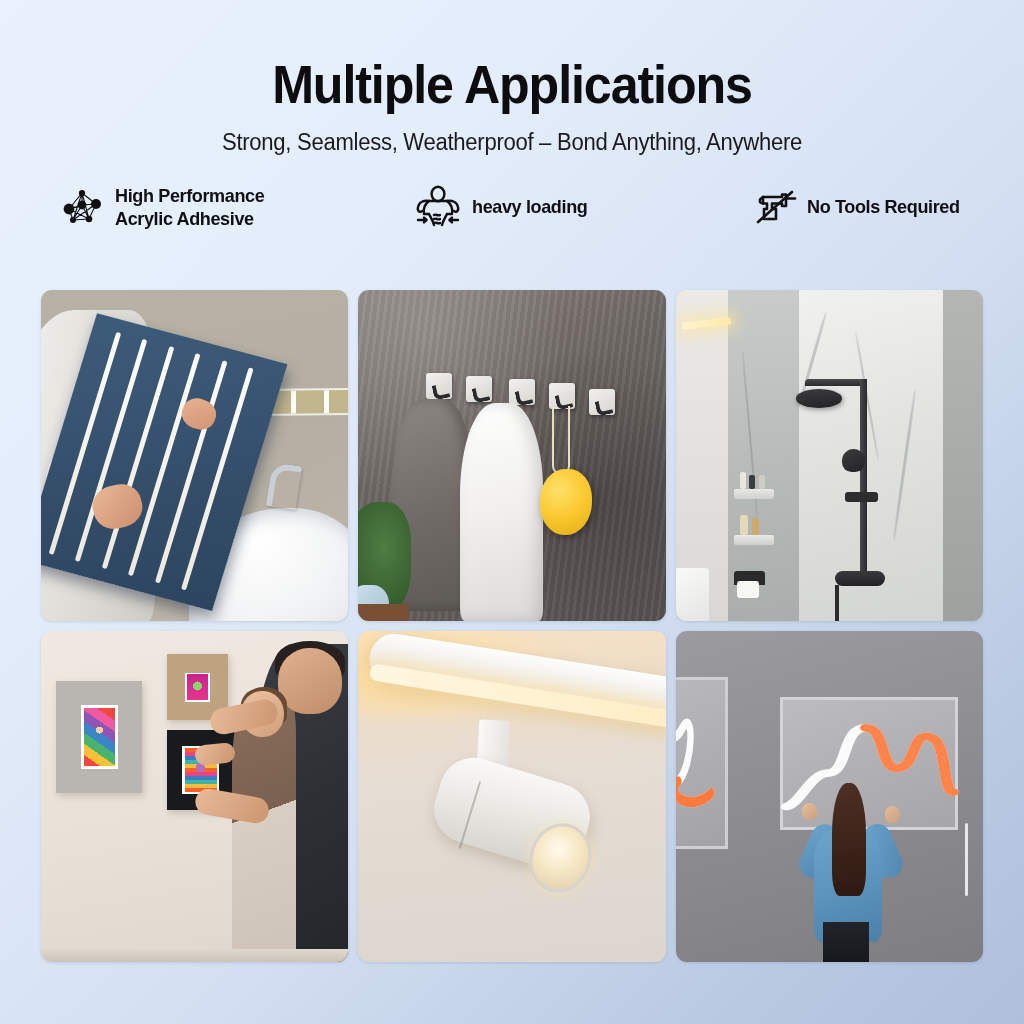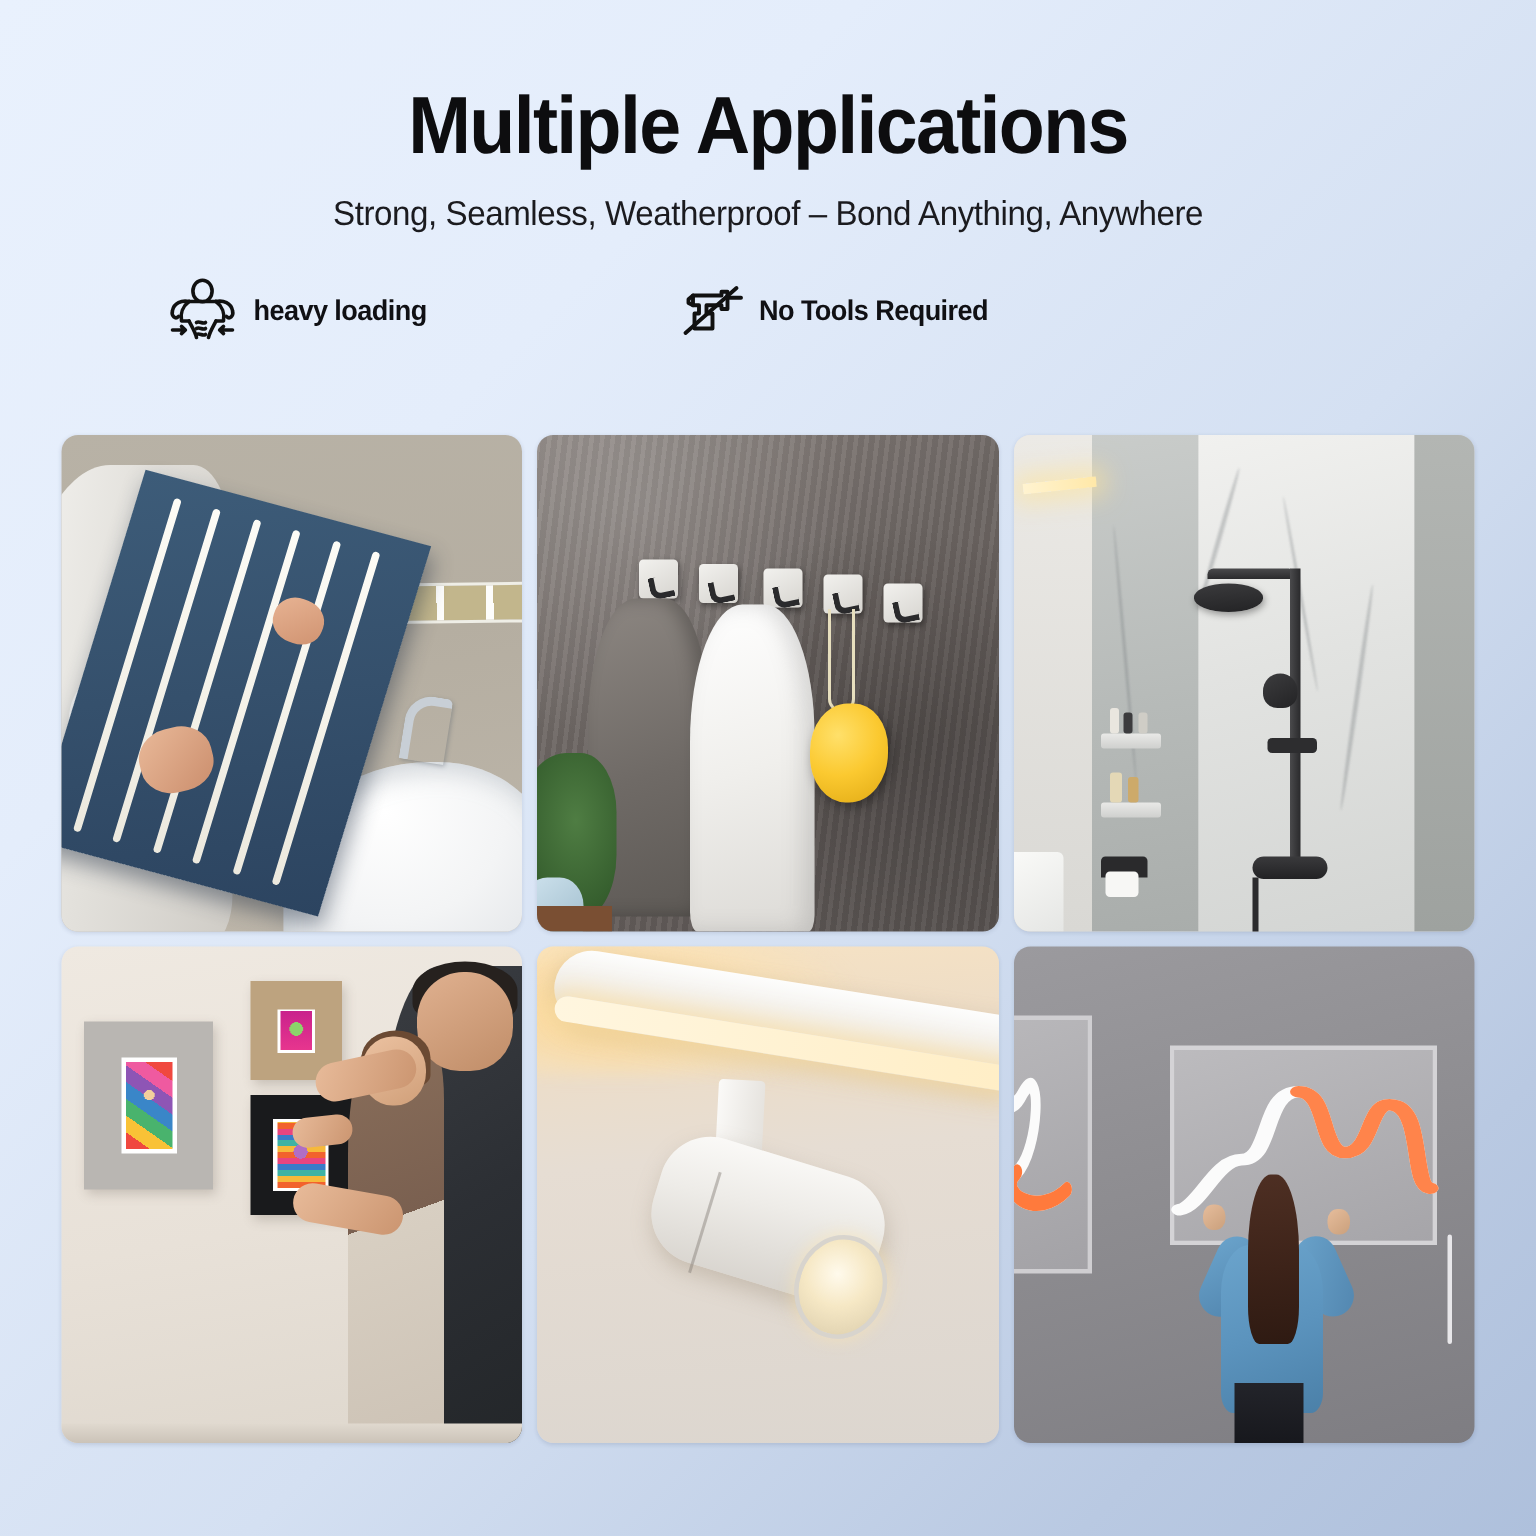--- a/index.html
+++ b/index.html
@@ -397,20 +397,39 @@
 </head>
 <body>
 
 <div class="header">
   <div class="title">Multiple Applications</div>
   <div class="subtitle">Strong, Seamless, Weatherproof – Bond Anything, Anywhere</div>
 </div>
 
 <div class="badges">
 
+  <div class="badge badge-0">
+    <span class="badge-ico">
+      <svg width="46" height="42" viewBox="0 0 46 42">
+        <g stroke="#111" stroke-width="1.1" fill="none">
+          <path d="M9,24 L22,8 L36,19 L29,34 L13,35 Z M9,24 L29,34 M22,8 L13,35 M22,8 L29,34 M36,19 L13,35 M22,20 L9,24 M22,20 L22,8 M22,20 L36,19 M22,20 L29,34 M22,20 L13,35"></path>
+        </g>
+        <g fill="#111">
+          <circle cx="9" cy="24" r="5.4"></circle>
+          <circle cx="36" cy="19" r="5.0"></circle>
+          <circle cx="22" cy="20" r="4.4"></circle>
+          <circle cx="22" cy="8" r="3.1"></circle>
+          <circle cx="29" cy="34" r="3.3"></circle>
+          <circle cx="13" cy="35" r="3.0"></circle>
+        </g>
+      </svg>
+    </span>
+    <span class="badge-text">High Performance
+Acrylic Adhesive</span>
+  </div>
 
   <div class="badge badge-1">
     <span class="badge-ico">
       <svg width="50" height="44" viewBox="0 0 50 44">
         <g fill="none" stroke="#111" stroke-width="2.4" stroke-linecap="round" stroke-linejoin="round">
           <ellipse cx="25" cy="10" rx="6.4" ry="7.2"></ellipse>
           <path d="M16,17 C11,16 6,18 5,23 C4,27 7,29 9,27"></path>
           <path d="M34,17 C39,16 44,18 45,23 C46,27 43,29 41,27"></path>
           <path d="M16,17 C12,20 10,25 11,30 L16,30"></path>
           <path d="M34,17 C38,20 40,25 39,30 L34,30"></path>

